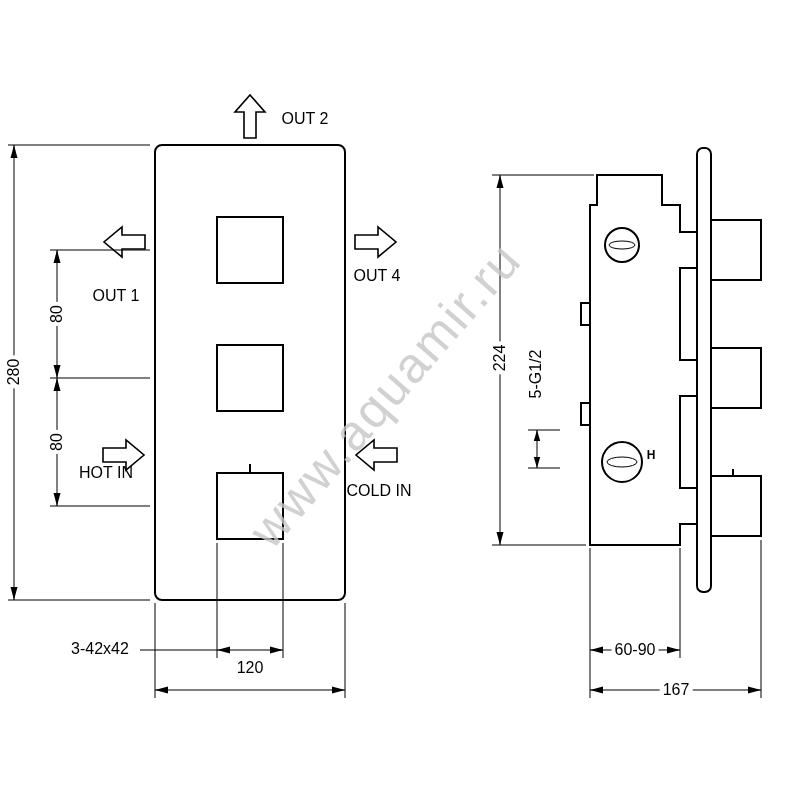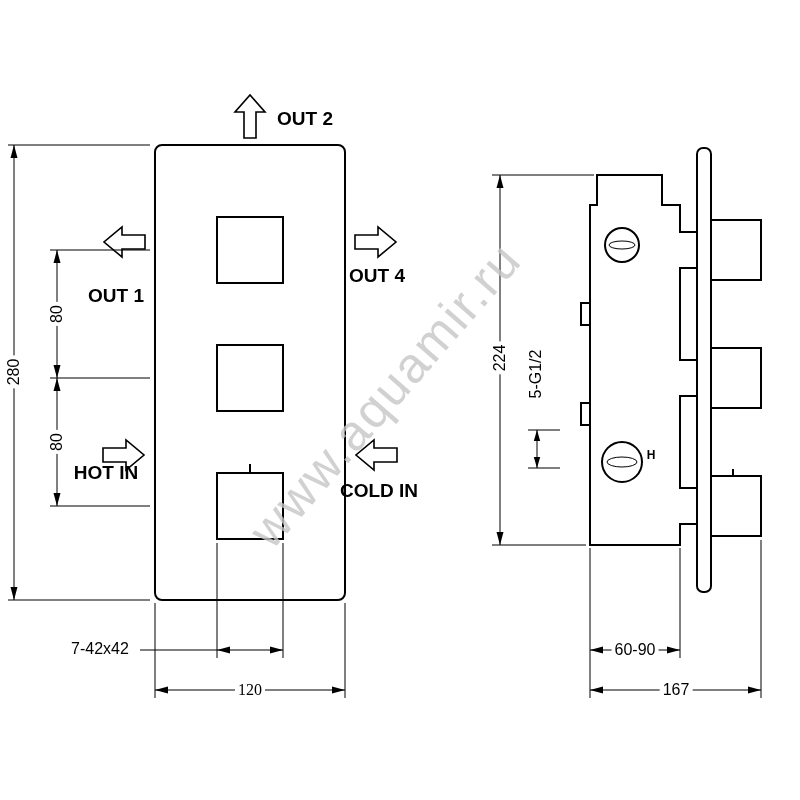--- a/index.html
+++ b/index.html
@@ -10,21 +10,21 @@
   .canvas svg { position:absolute; left:0; top:0; }
   .ln   { stroke:#000; stroke-width:1; fill:none; }
   .ln2  { stroke:#000; stroke-width:2; fill:#ffffff; }
   .ah   { fill:#000; stroke:none; }
   .flow-arrow { fill:#ffffff; stroke:#000; stroke-width:1.6; stroke-linejoin:miter; }
   .label {
     position:absolute; color:#000; font-size:16px; white-space:nowrap;
     transform:translate(-50%,-50%); background:#ffffff; padding:0 3px; z-index:3;
   }
   .label.rot { transform:translate(-50%,-50%) rotate(-90deg); }
-  .label.flow { font-weight:bold; font-size:19px; background:transparent; padding:0;text-align:right; }
+  .label.flow { font-weight:normal; font-size:16px; background:transparent; padding:0;text-align:right; }
   .label.small { font-size:12px; font-weight:bold; background:transparent; padding:0; }
   .watermark {
     position:absolute; left:125px; top:366px; width:520px; text-align:center;
     transform:rotate(-49deg); font-size:50px; letter-spacing:2px;
     color:#c6c6c6; opacity:0.8; z-index:2; pointer-events:none;
   }
 </style>
 </head>
 <body>
 
@@ -122,22 +122,22 @@
 
   <div class="label flow" style="left:305px; top:119px;">OUT 2</div>
   <div class="label flow" style="left:116px; top:276px;margin-top:20px;">OUT 1</div>
   <div class="label flow" style="left:377px; top:276px;">OUT 4</div>
   <div class="label flow" style="left:106px; top:473px;">HOT IN</div>
   <div class="label flow" style="left:379px; top:491px;">COLD IN</div>
 
   <div class="label rot" style="left:14px;  top:372px;">280</div>
   <div class="label rot" style="left:57px;  top:314px;">80</div>
   <div class="label rot" style="left:57px;  top:442px;">80</div>
-  <div class="label" style="left:100px; top:649px;">7-42x42</div>
-  <div class="label" style="left:250px; top:690px;font-family:Liberation Serif, serif;">120</div>
+  <div class="label" style="left:100px; top:649px;">3-42x42</div>
+  <div class="label" style="left:250px; top:668px;">120</div>
 
   <div class="label rot" style="left:500px; top:358px;">224</div>
   <div class="label rot" style="left:536px; top:374px;">5-G1/2</div>
   <div class="label small" style="left:651px; top:455px;">H</div>
   <div class="label" style="left:635px; top:650px;text-align:center;">60-90</div>
   <div class="label" style="left:676px; top:690px;">167</div>
 
 </div>
 
 </body></html>

